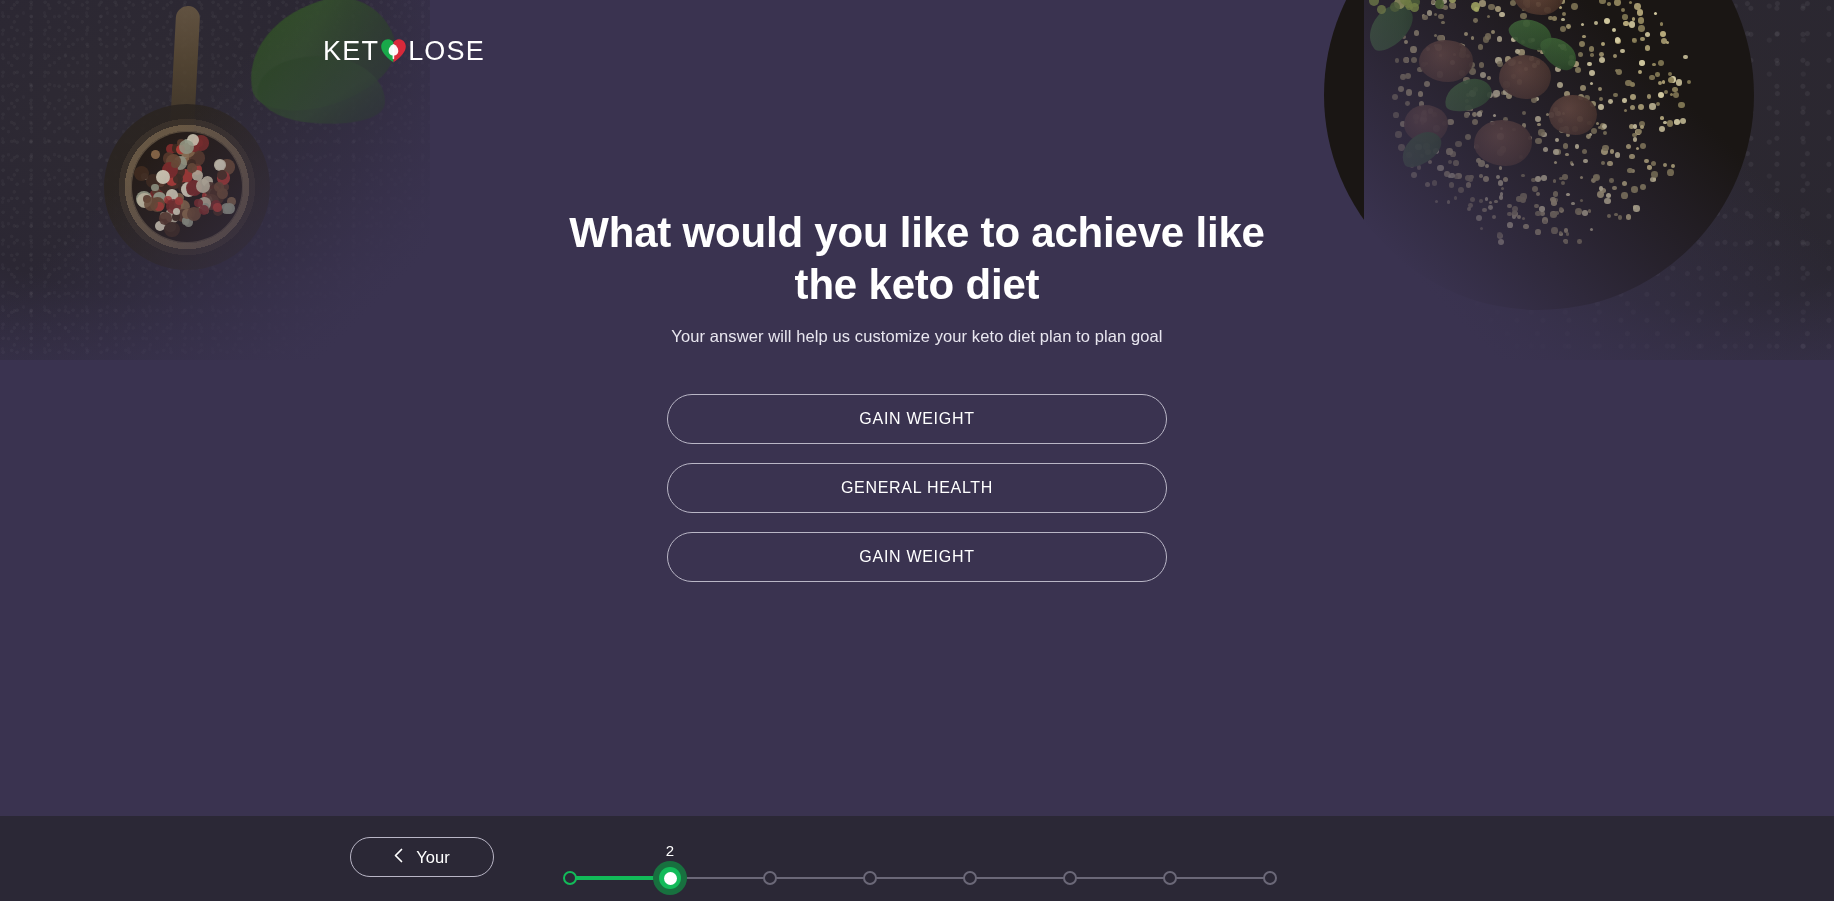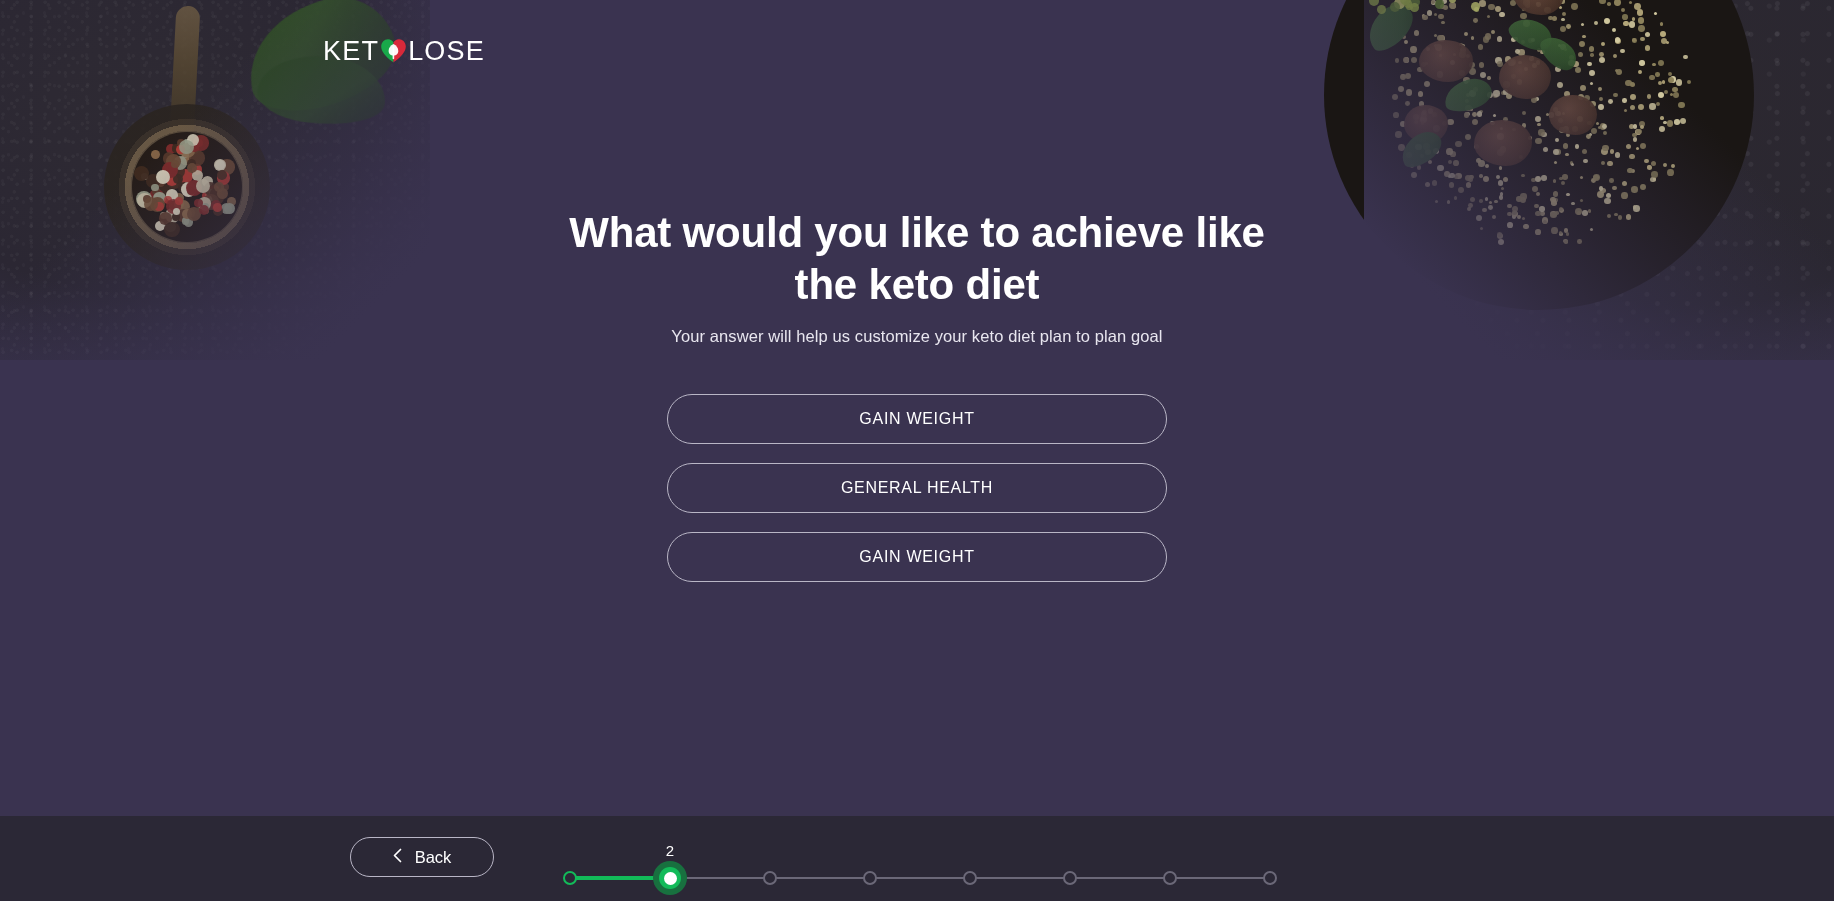--- a/index.html
+++ b/index.html
@@ -978,21 +978,21 @@
   </div>
 
   <div class="footer">
 
     <button class="back-btn">
       <span class="chev">
         <svg width="9" height="15" viewBox="0 0 9 15" xmlns="http://www.w3.org/2000/svg">
           <polyline points="7.5,1.5 1.5,7.5 7.5,13.5" fill="none" stroke="#ffffff" stroke-width="1.7" stroke-linecap="round" stroke-linejoin="round"></polyline>
         </svg>
       </span>
-      <span>Back</span>
+      <span>Your</span>
     </button>
 
     <div class="stepper" id="stepper">
       <div class="track-base"></div>
       <div class="track-fill" id="trackfill" style="width: 100px;"></div>
     <div class="step done" style="left: 0px;">
           <div class="step-dot"></div>
         </div>
         <div class="step active" style="left: 100px;">
           <div class="step-ring"></div>

